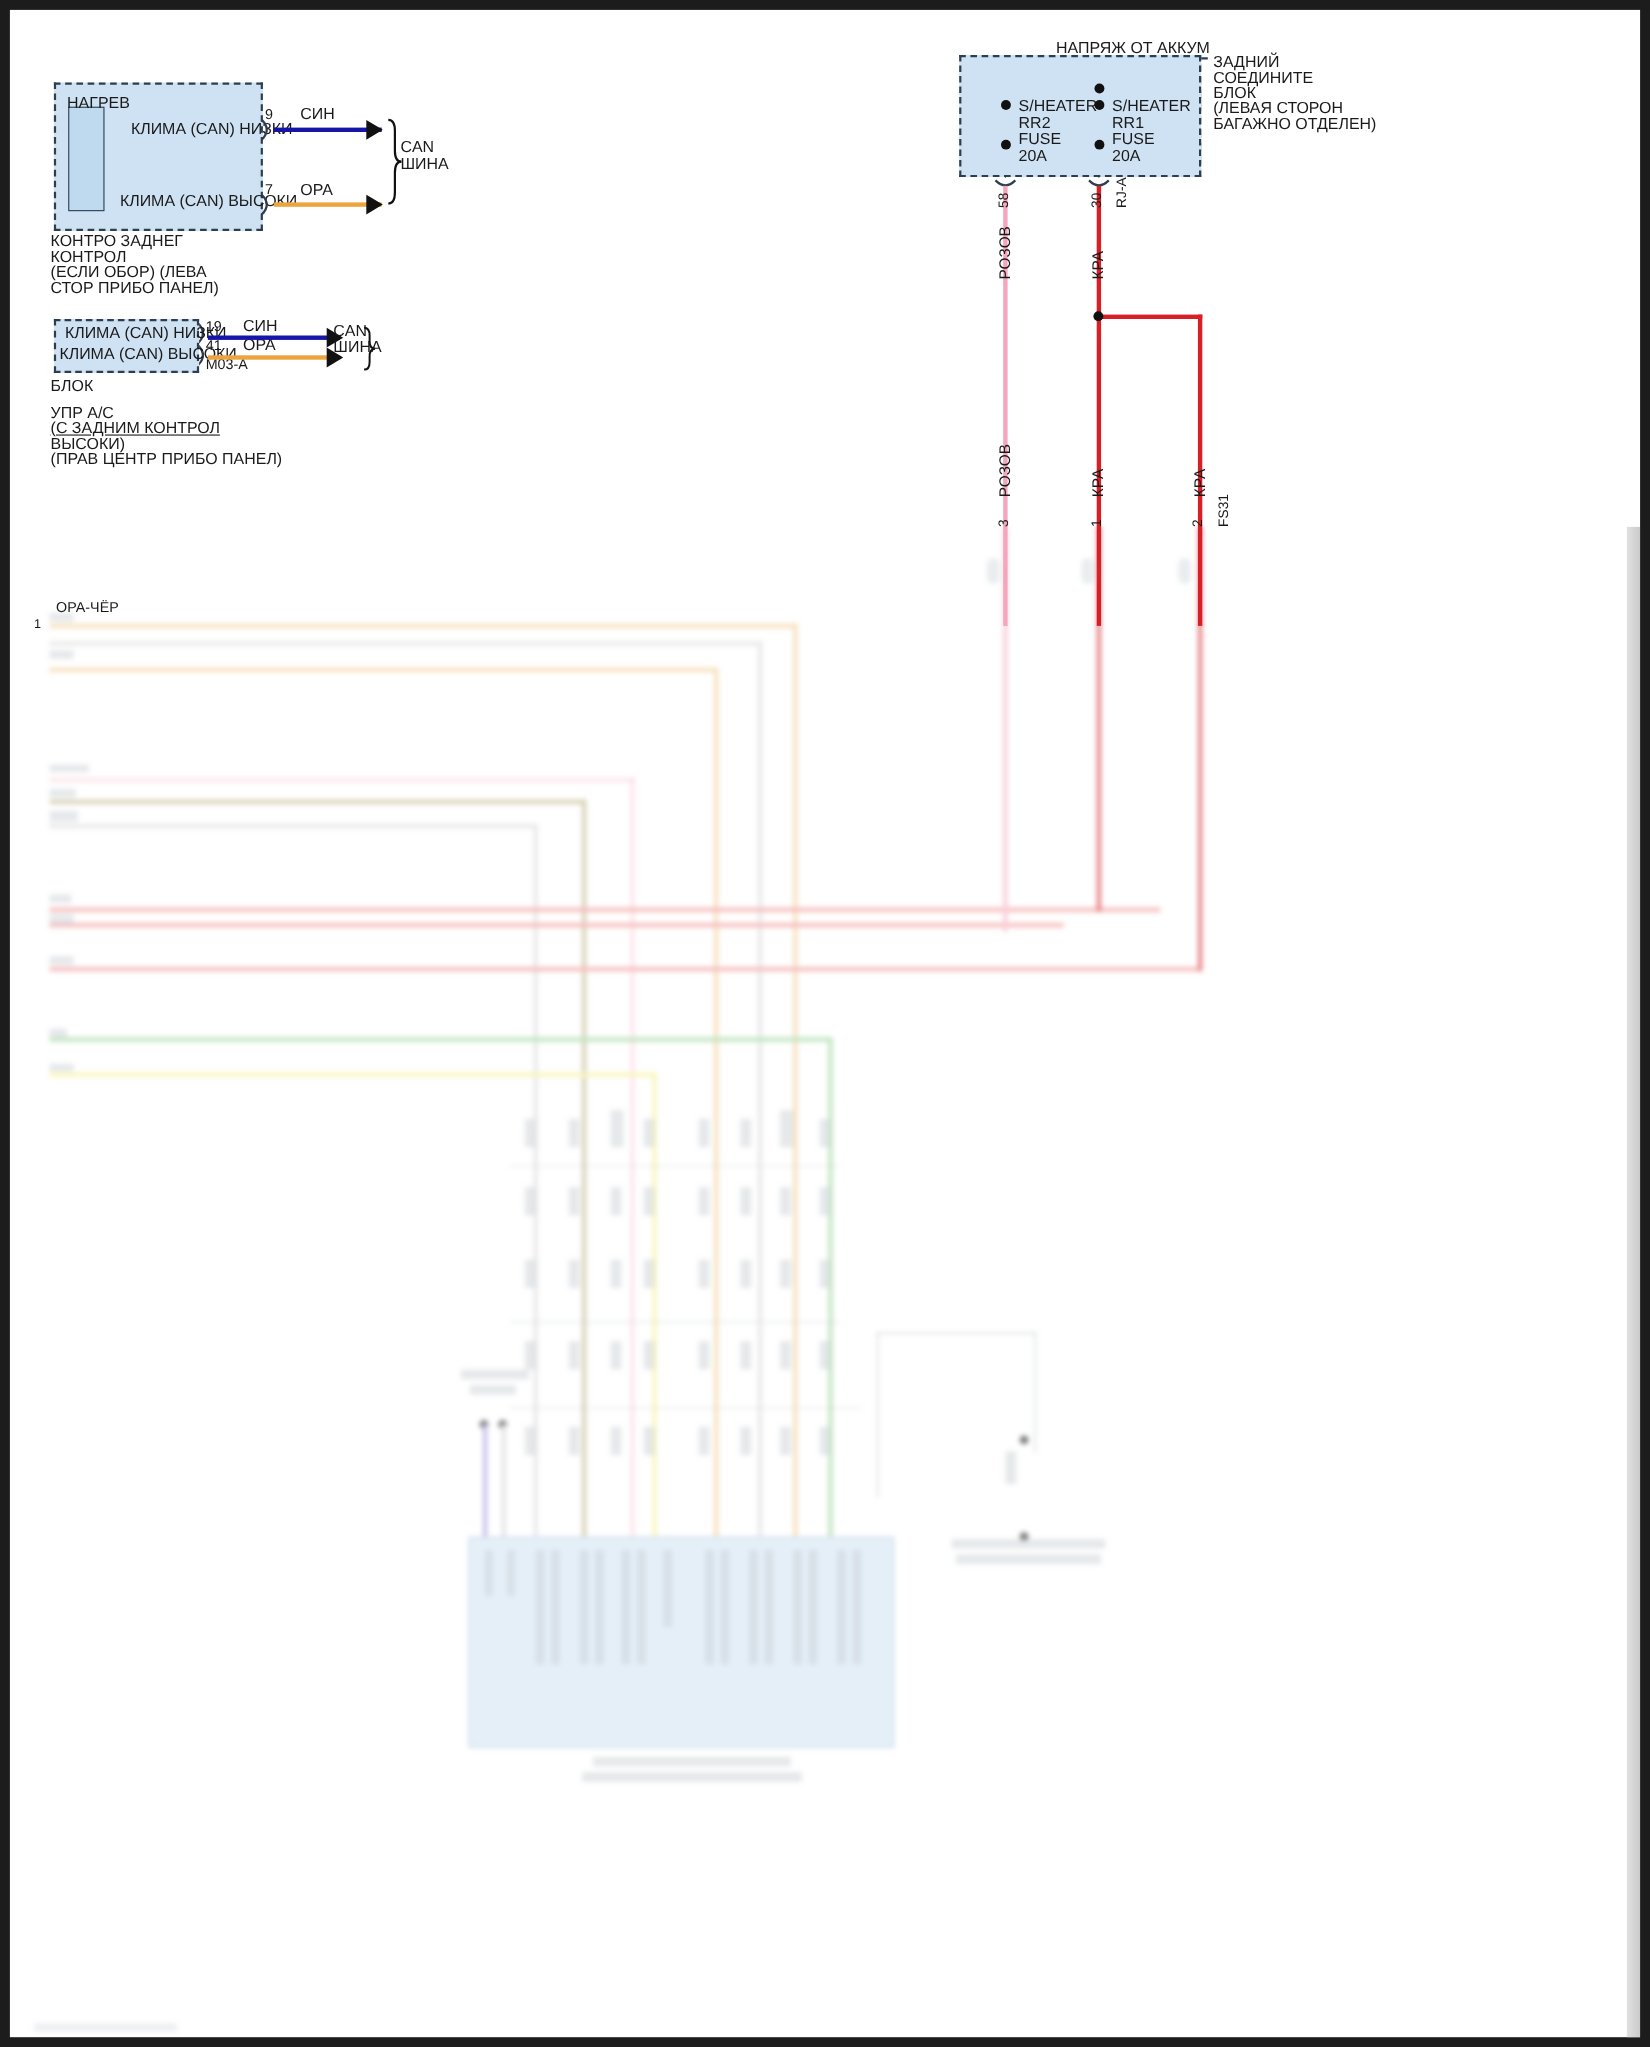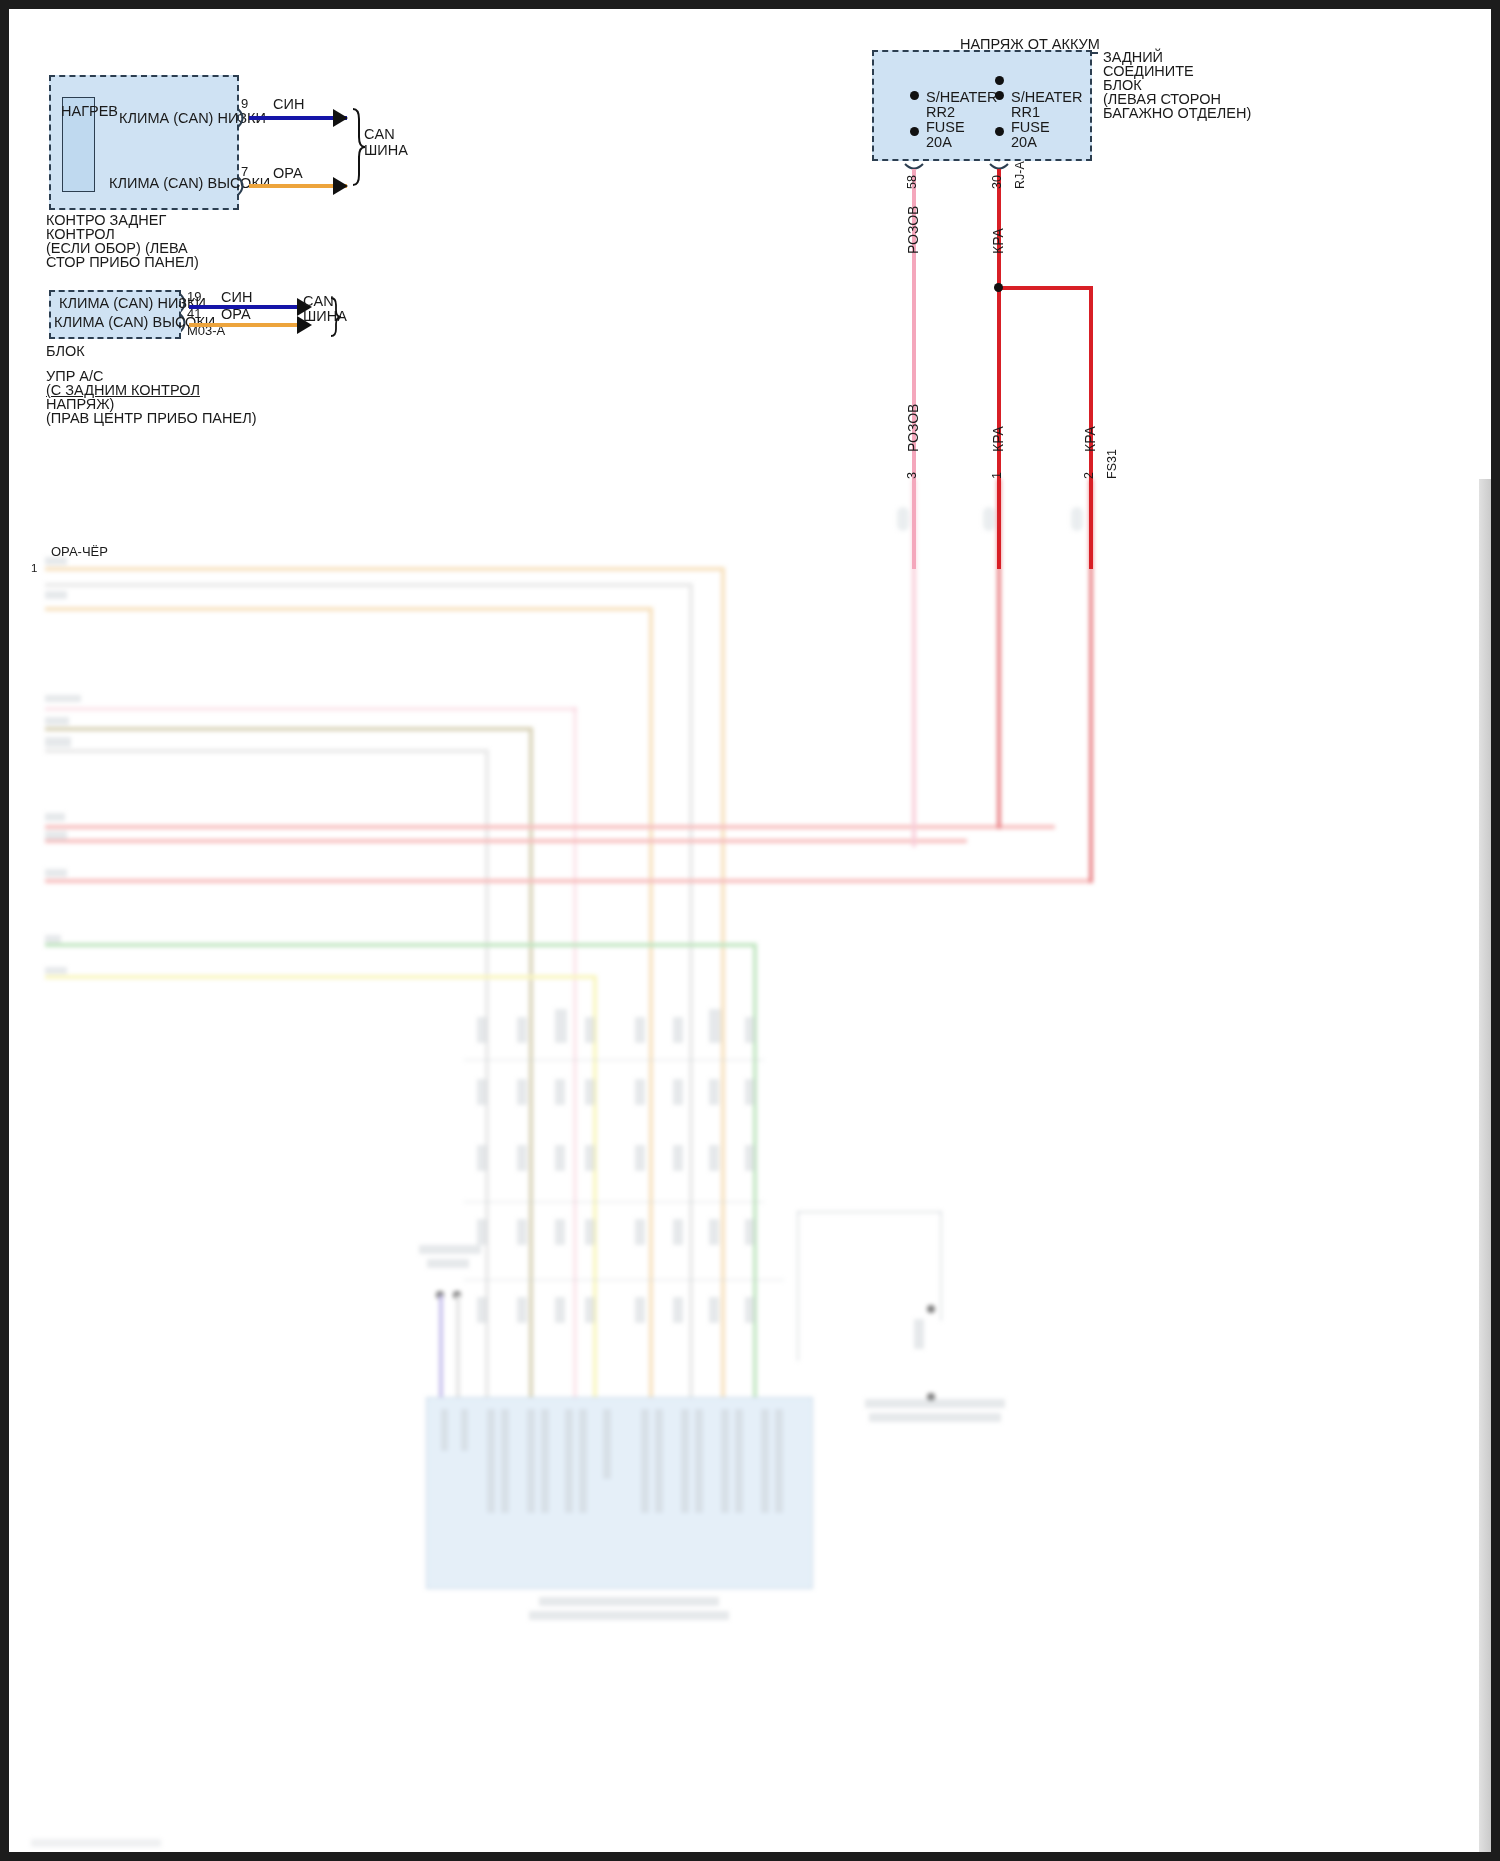--- a/index.html
+++ b/index.html
@@ -54,21 +54,21 @@
   .stub{position:absolute;background:#9aa4ac;opacity:.45;border-radius:1px;}
   .scrollshade{position:absolute;right:0;top:470px;width:12px;height:1382px;background:linear-gradient(to right,#d9d9d9,#bdbdbd);opacity:.8;}
 </style>
 </head>
 <body>
 
 <div id="page">
 
   <div class="abs module" style="left:40px;top:66px;width:190px;height:135px;"></div>
   <div class="abs innerbox" style="left:53px;top:88px;width:33px;height:95px;"></div>
-  <div class="abs txt" style="left:52px;top:78px;margin-top:17px;">НАГРЕВ</div>
+  <div class="abs txt" style="left:52px;top:78px;">НАГРЕВ</div>
 
   <div class="abs txt" style="left:110px;top:102px;">КЛИМА (CAN) НИЗКИ</div>
   <div class="abs txt" style="left:100px;top:167px;">КЛИМА (CAN) ВЫСОКИ</div>
 
   <div class="abs txt sm" style="left:232px;top:88px;">9</div>
   <div class="abs txt sm" style="left:232px;top:156px;">7</div>
 
   <div class="abs txt" style="left:264px;top:88px;">СИН</div>
   <div class="abs txt" style="left:264px;top:157px;">ОРА</div>
 
@@ -129,21 +129,21 @@
   <div class="arrow" style="left:288px;top:289px;"></div>
   <div class="wire wh orange" style="left:180px;top:314px;width:120px;"></div>
   <div class="arrow" style="left:288px;top:307px;"></div>
 
   <div class="abs txt" style="left:294px;top:285px;">CAN</div>
   <div class="abs txt" style="left:294px;top:300px;">ШИНА</div>
 
   <div class="abs txt" style="left:37px;top:335px;">БЛОК</div>
   <div class="abs txt" style="left:37px;top:360px;">УПР A/C</div>
   <div class="abs txt" style="left:37px;top:374px;text-decoration:underline;">(С ЗАДНИМ КОНТРОЛ</div>
-  <div class="abs txt" style="left:37px;top:388px;">НАПРЯЖ)</div>
+  <div class="abs txt" style="left:37px;top:388px;">ВЫСОКИ)</div>
   <div class="abs txt" style="left:37px;top:402px;">(ПРАВ ЦЕНТР ПРИБО ПАНЕЛ)</div>
 
   <div class="abs txt" style="left:951px;top:28px;">НАПРЯЖ ОТ АККУМ</div>
   <div class="abs module" style="left:863px;top:41px;width:220px;height:111px;"></div>
 
   <div class="abs txt" style="left:917px;top:81px;">S/HEATER</div>
   <div class="abs txt" style="left:917px;top:96px;">RR2</div>
   <div class="abs txt" style="left:917px;top:111px;">FUSE</div>
   <div class="abs txt" style="left:917px;top:126px;">20A</div>
 

